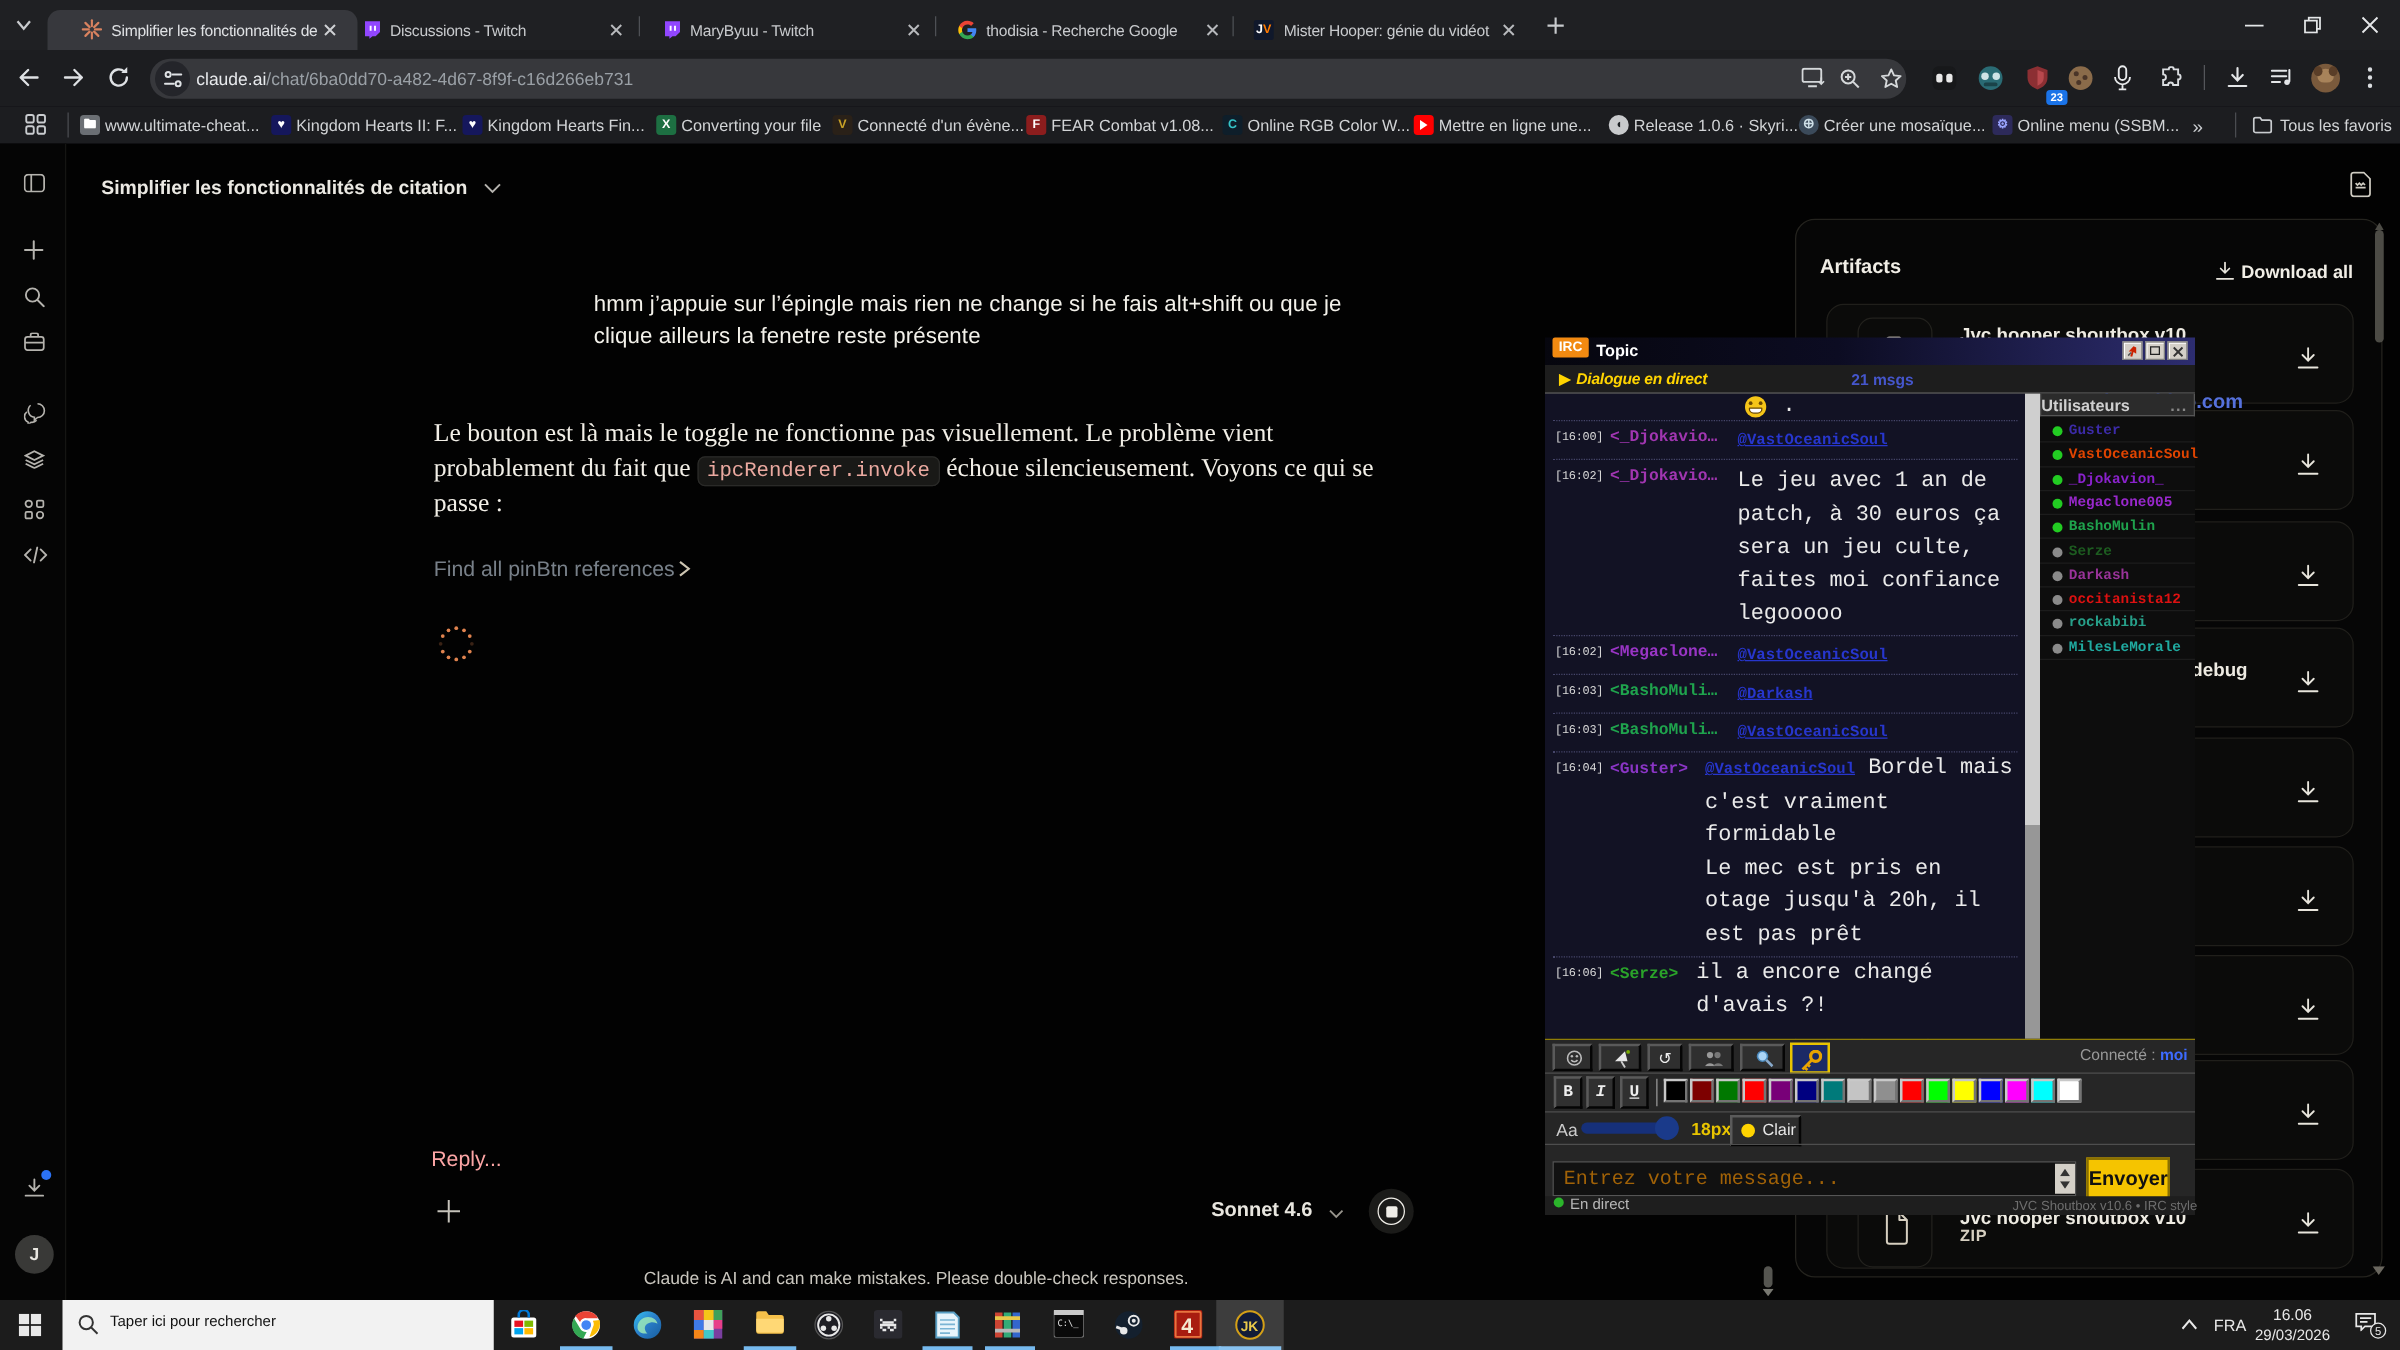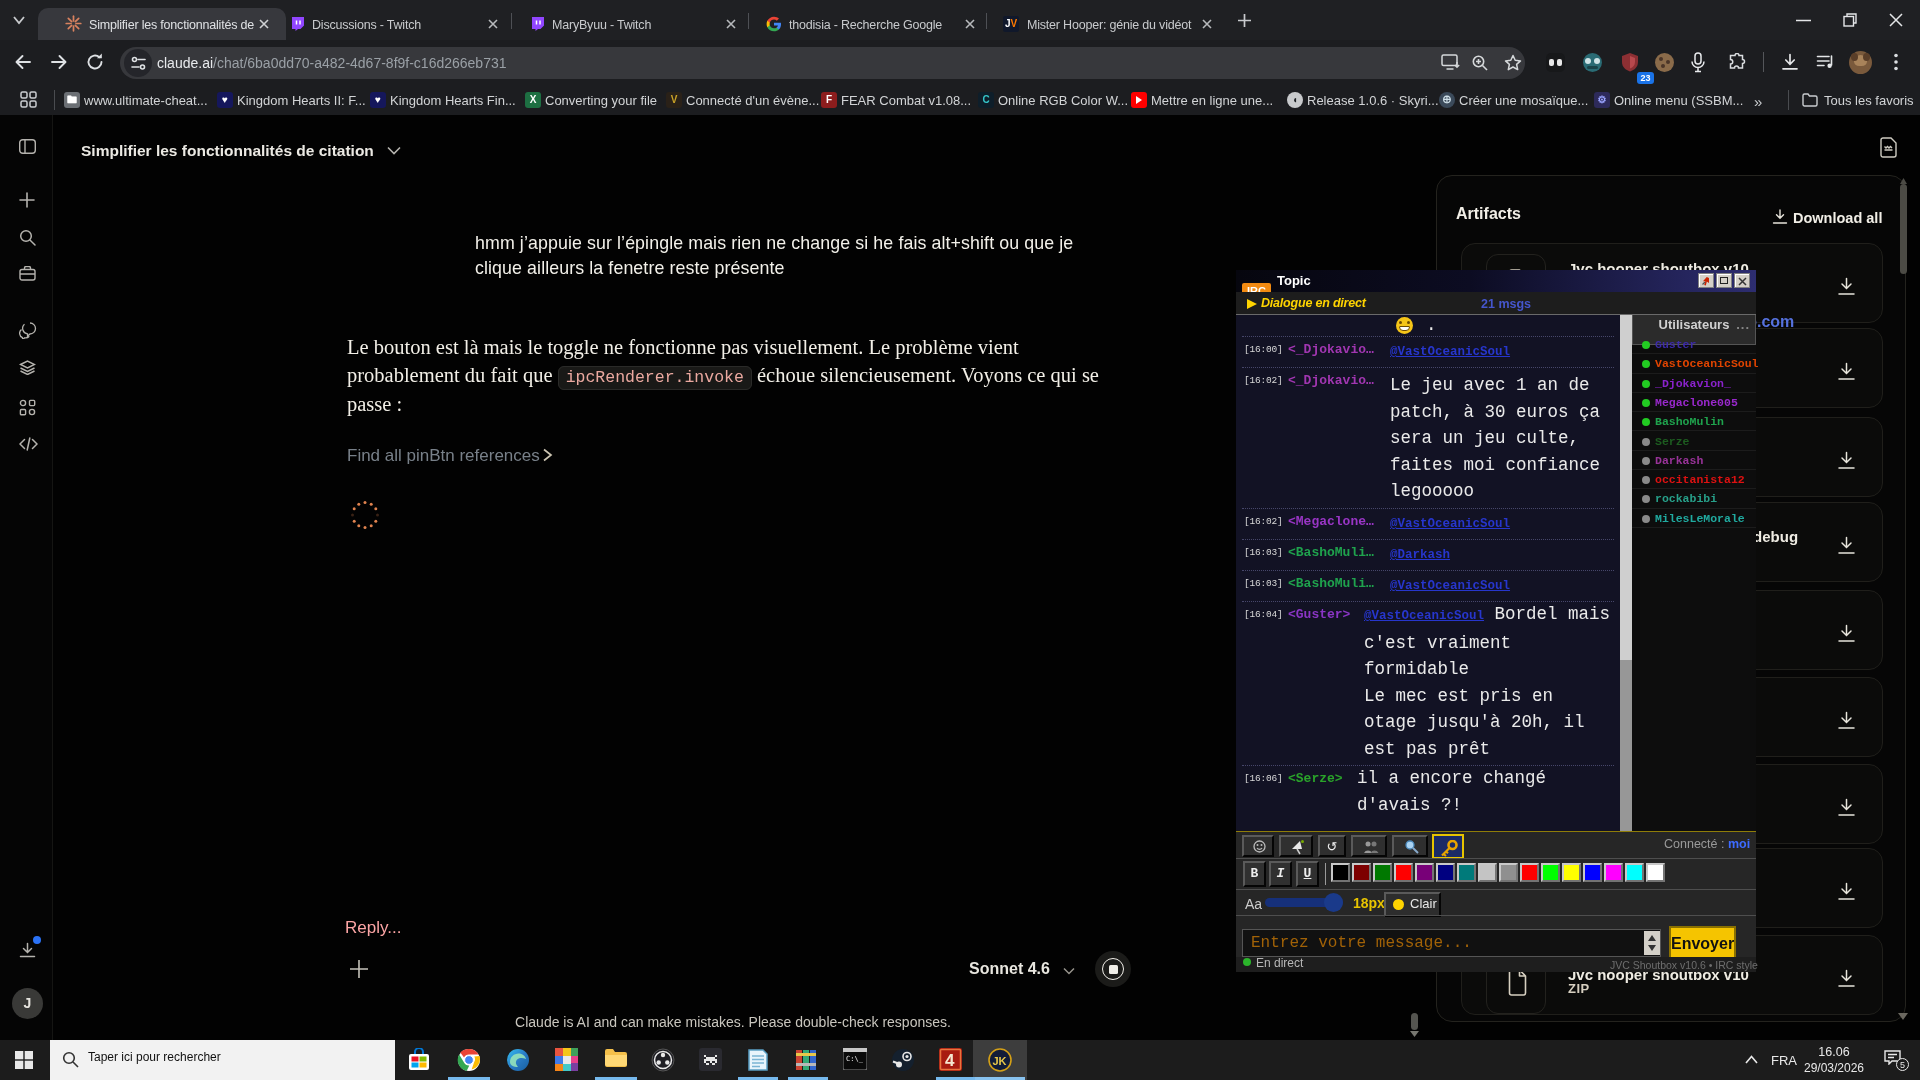--- a/index.html
+++ b/index.html
@@ -549,21 +549,21 @@
             <g stroke="#e8e5dc" stroke-width="1.5" fill="none" stroke-linecap="round">
               <path d="M9.5 1.5 V11 M5 7 L9.5 11.5 L14 7"></path>
               <path d="M2 17 H17"></path>
             </g>
           </svg>
       </div>
     </div>
   </div>
   <div id="irc" class="abs">
     <div id="irctitle">
-      <div class="abs" style="left:6px;top:13px;width:29px;height:16px;background:#f28a11;border-radius:2px;color:#fff;font-family:'Liberation Sans',sans-serif;font-weight:bold;font-size:11px;text-align:center;line-height:16px">IRC</div>
+      <div class="abs" style="left:6px;top:0;width:29px;height:16px;background:#f28a11;border-radius:2px;color:#fff;font-family:'Liberation Sans',sans-serif;font-weight:bold;font-size:11px;text-align:center;line-height:16px">IRC</div>
       <div class="abs" style="left:41px;top:3px;color:#fff;font-family:'Liberation Sans',sans-serif;font-weight:bold;font-size:13px">Topic</div>
       <div class="abs" style="left:462px;top:3px;width:16px;height:15px;background:#d4d0c8;border:1px solid #808080;box-shadow:inset 1px 1px 0 #fff">
         <svg style="margin:1px 0 0 2px" width="11" height="11" viewBox="0 0 11 11">
             <path d="M5.5 2 L9 5.5 L6.5 6 L8.5 9.5 L7 10.3 L5.2 6.8 L3.5 8.5 L3.2 2.8 Z" fill="#cc2200" transform="rotate(45 5.5 5.5)"></path>
             <path d="M1.5 9.5 L4 7" stroke="#555" stroke-width="1.2"></path>
           </svg>
       </div>
       <div class="abs" style="left:480px;top:3px;width:16px;height:15px;background:#d4d0c8;border:1px solid #808080;box-shadow:inset 1px 1px 0 #fff">
           <div style="width:8px;height:7px;border:1.4px solid #222;margin:3px 0 0 3px"></div>
         </div>
@@ -615,21 +615,21 @@
       <div class="abs" style="left:128px;top:286px;width:248px;font-size:17.5px;line-height:26.6px;color:#eaeaea"><span class="mention">@VastOceanicSoul</span> Bordel mais c'est vraiment formidable<br>Le mec est pris en otage jusqu'à 20h, il est pas prêt</div>
       <div class="dotline" style="top:450px"></div>
       <div class="ts" style="top:458px">[16:06]</div>
       <div class="nick" style="left:52px;top:456px;color:#2aa32a">&lt;Serze&gt;</div>
       <div class="abs mtext" style="left:121px;top:450px;width:240px;line-height:26.6px">il a encore changé d'avais ?!</div>
     </div>
     <div id="ircsb">
         <div class="abs" style="left:0;top:345px;width:12px;height:171px;background:#979797"></div>
       </div>
     <div id="ircusers">
-      <div class="abs" style="left:0;top:0;width:124px;height:30px;background:#2b2b2b;border:1px solid #555;border-top:none;text-align:center;font-family:'Liberation Sans',sans-serif;font-weight:bold;font-size:13px;color:#d0d0d0;line-height:19px">Utilisateurs<span style="position:absolute;right:5px;top:0;color:#888;letter-spacing:1px">...</span></div>
+      <div class="abs" style="left:0;top:0;width:124px;height:18px;background:#2b2b2b;border:1px solid #555;border-top:none;font-family:'Liberation Sans',sans-serif;font-weight:bold;font-size:13px;color:#d0d0d0;line-height:19px">Utilisateurs<span style="position:absolute;right:5px;top:0;color:#888;letter-spacing:1px">...</span></div>
       <div class="uitem" style="top:20px">
           <div class="udot" style="background:#22cc22"></div>
           <div class="uname" style="color:#3c2ba8">Guster</div>
         </div>
       <div class="uitem" style="top:39.3px">
           <div class="udot" style="background:#22cc22"></div>
           <div class="uname" style="color:#e04400">VastOceanicSoul</div>
         </div>
       <div class="uitem" style="top:58.6px">
           <div class="udot" style="background:#22cc22"></div>

